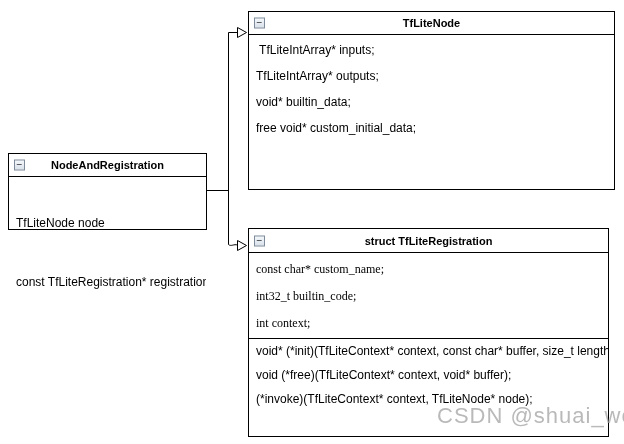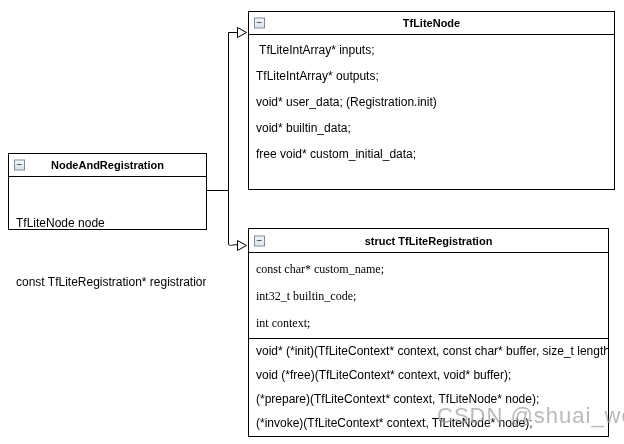--- a/index.html
+++ b/index.html
@@ -126,21 +126,20 @@
   </svg>
 
   <div class="class-box" id="box-tflitenode">
     <div class="title-bar">
       <span class="collapse-icon">−</span>
       <span class="title-text">TfLiteNode</span>
     </div>
     <div class="rows">
       <div class="member-row"> TfLiteIntArray* inputs;</div>
       <div class="member-row">TfLiteIntArray* outputs;</div>
-      <div class="member-row">void* user_data; (Registration.init)</div>
       <div class="member-row">void* builtin_data;</div>
       <div class="member-row">free void* custom_initial_data;</div>
     </div>
   </div>
 
   <div class="class-box" id="box-nodeandregistration">
     <div class="title-bar">
       <span class="collapse-icon">−</span>
       <span class="title-text">NodeAndRegistration</span>
     </div>
@@ -156,20 +155,19 @@
       <span class="title-text">struct TfLiteRegistration</span>
     </div>
     <div class="rows fields">
       <div class="member-row">const char* custom_name;</div>
       <div class="member-row">int32_t builtin_code;</div>
       <div class="member-row">int context;</div>
     </div>
     <div class="rows methods">
       <div class="member-row">void* (*init)(TfLiteContext* context, const char* buffer, size_t length);</div>
       <div class="member-row">void (*free)(TfLiteContext* context, void* buffer);</div>
-      <div class="member-row">(*prepare)(TfLiteContext* context, TfLiteNode* node);</div>
       <div class="member-row">(*invoke)(TfLiteContext* context, TfLiteNode* node);</div>
     </div>
   </div>
 
   <div class="watermark">CSDN @shuai_wen</div>
 
 </div>
 
 </body></html>

